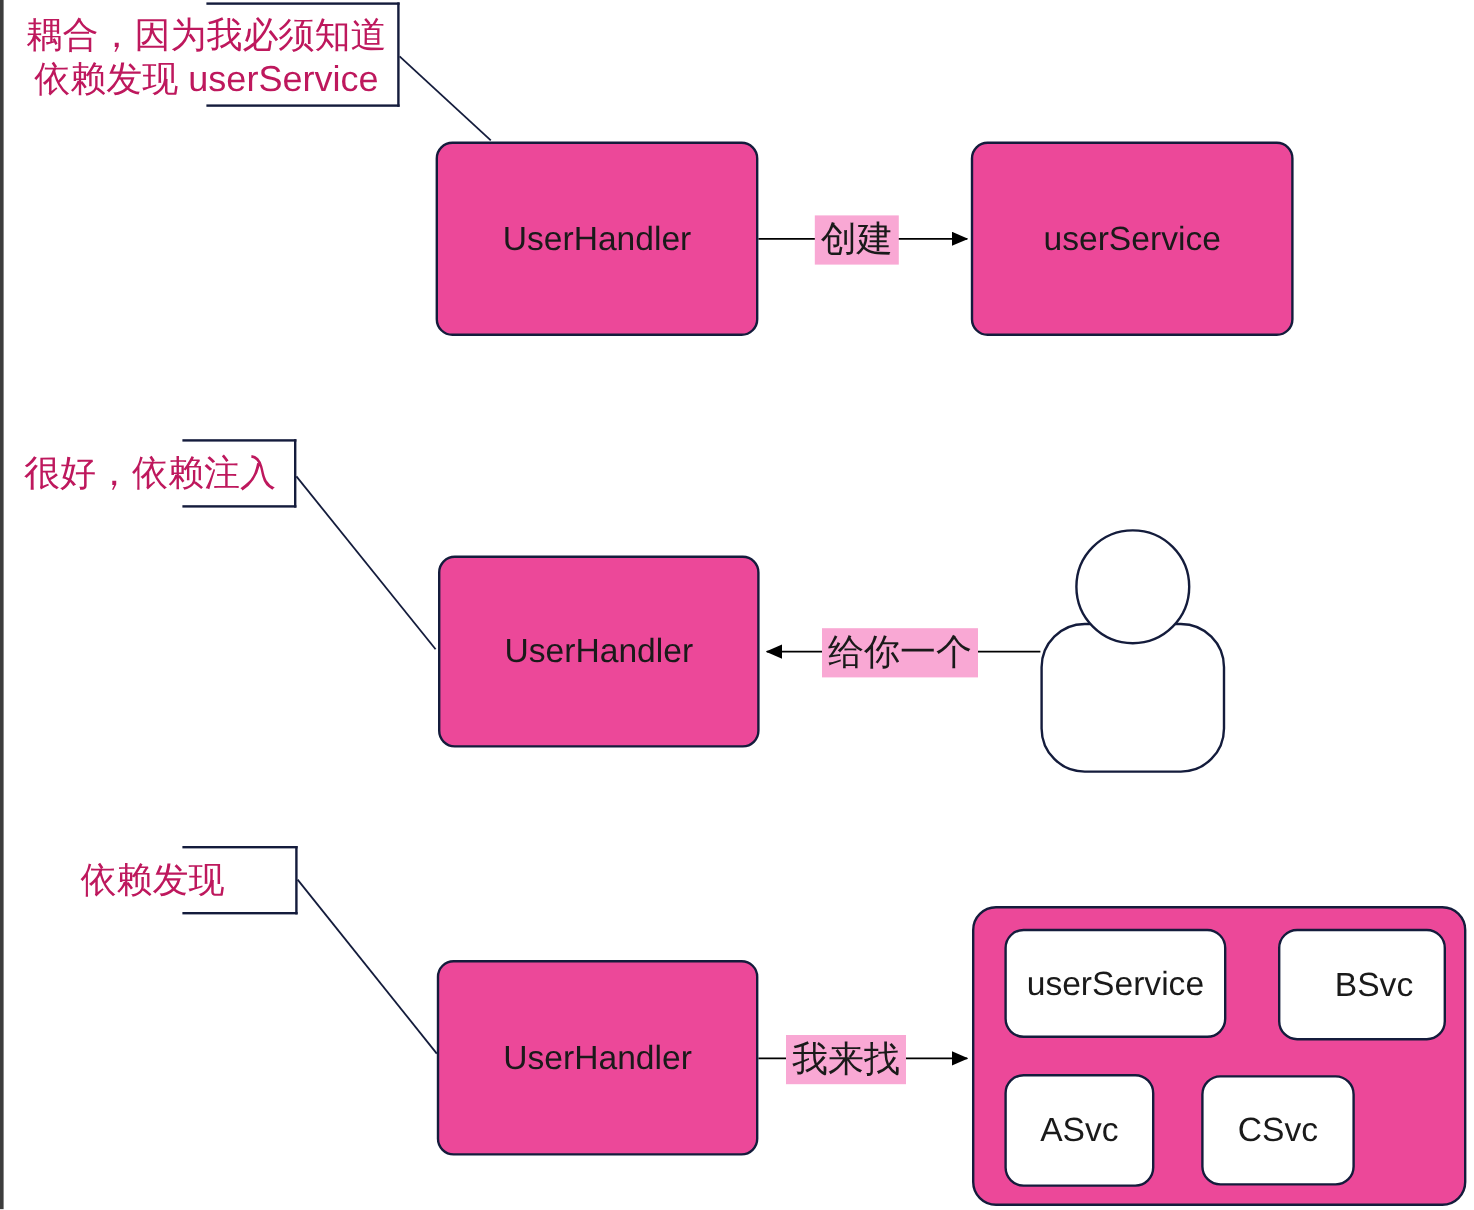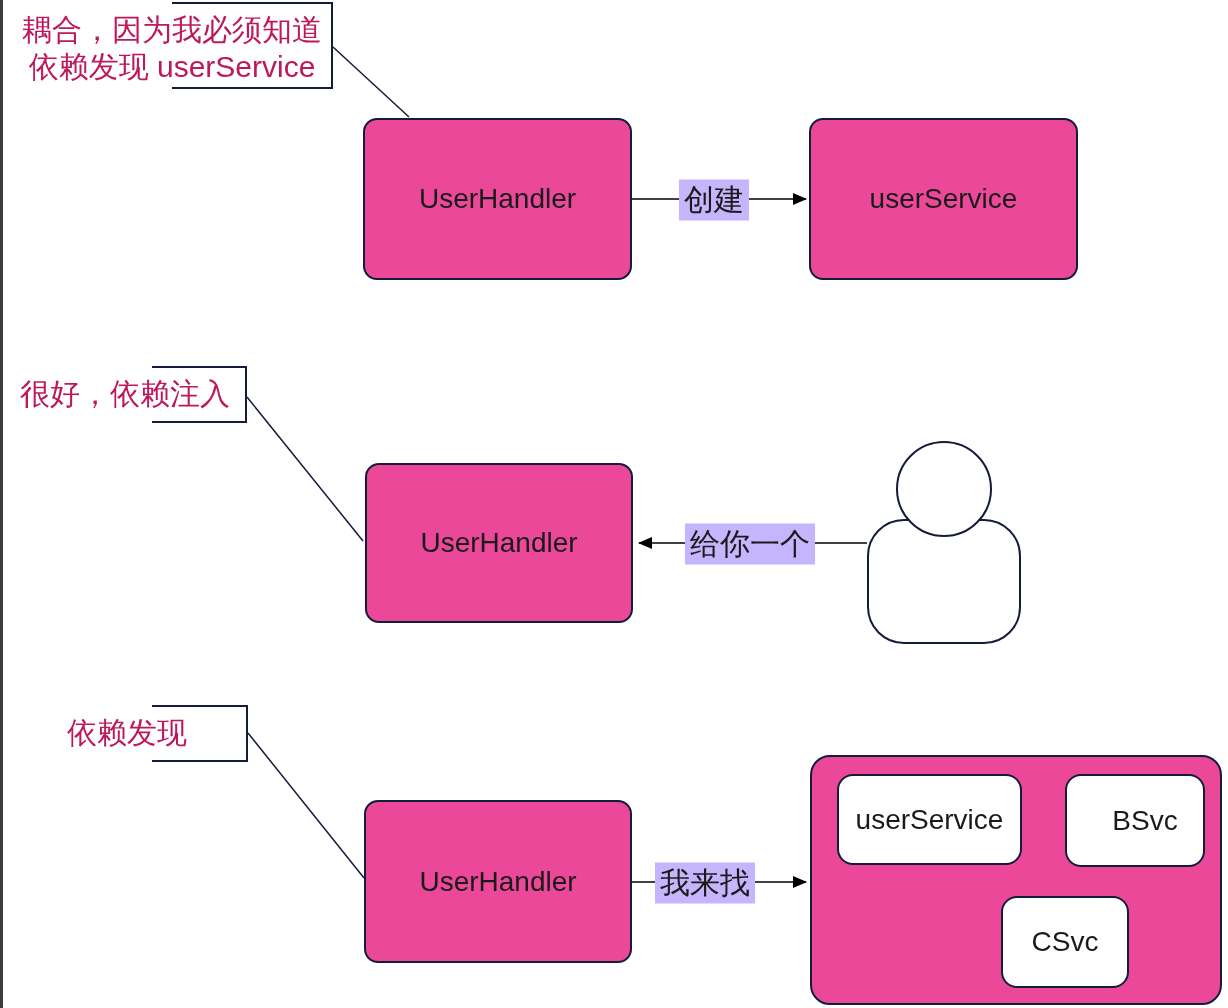--- a/index.html
+++ b/index.html
@@ -87,21 +87,21 @@
     display: flex; align-items: center; justify-content: center;
   }
   #note-text-3 {
     left: 60px; top: 705px; width: 134px; height: 57px;
     display: flex; align-items: center; justify-content: center; font-family: Liberation Mono, monospace;
   }
 
   .edge-label {
     position: absolute;
     transform: translate(-50%, -50%);
-    background: #c4b5fd;
+    background: #f9a8d4;
     padding: 0 5px;
     font-size: 30px; color: #1a1a1a;
     z-index: 3;
     white-space: nowrap;
   }
   #edge-label-create   { left: 714px; top: 200px; }
   #edge-label-inject   { left: 750px; top: 544px; }
   #edge-label-discover { left: 705px; top: 883px; }
 </style>
 </head>
@@ -162,18 +162,21 @@
   </div>
   <div id="edge-label-discover" class="edge-label">我来找</div>
 
   <div id="registry-container" class="shape-box">
     <div id="reg-userservice" class="registry-box">
       <span>userService</span>
     </div>
     <div id="reg-bsvc" class="registry-box">
       <span>BSvc</span>
     </div>
+    <div id="reg-asvc" class="registry-box">
+      <span>ASvc</span>
+    </div>
     <div id="reg-csvc" class="registry-box">
       <span>CSvc</span>
     </div>
   </div>
 
 </div>
 
 </body></html>

